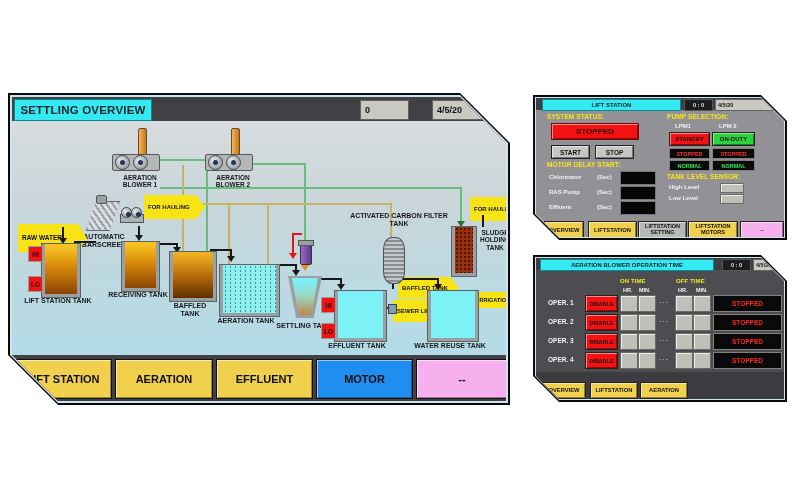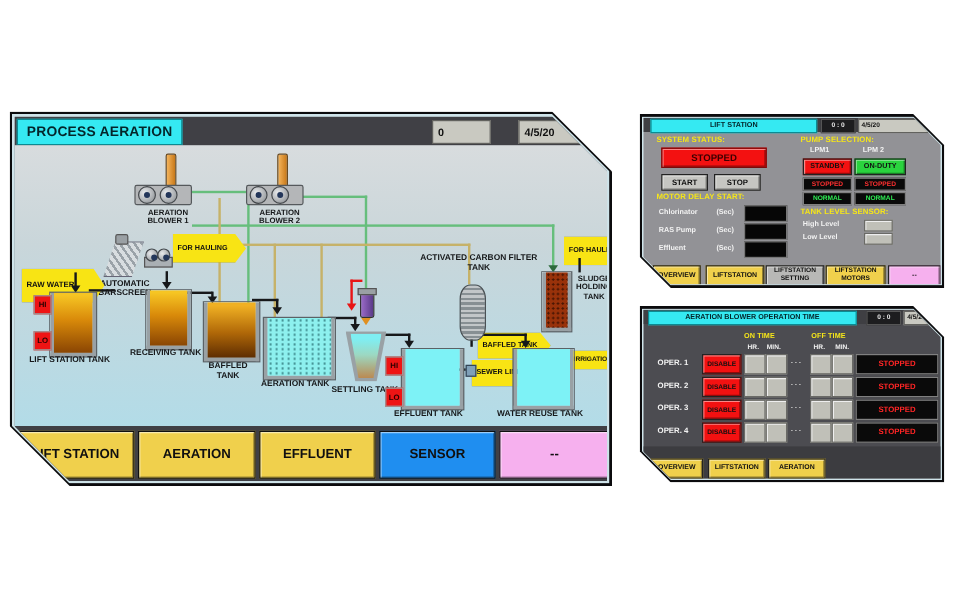--- a/index.html
+++ b/index.html
@@ -77,21 +77,21 @@
 <body>
 
 <div id="stage">
 
   <section class="panel" style="left:8px;top:93px;width:502px;height:312px;
                   clip-path:polygon(0 0,calc(100% - 50px) 0,100% 50px,100% 100%,50px 100%,0 calc(100% - 50px));">
     <div class="pm" style="clip-path:polygon(0 0,calc(100% - 48px) 0,100% 48px,100% 100%,48px 100%,0 calc(100% - 48px));"></div>
     <div class="pi" style="clip-path:polygon(0 0,calc(100% - 46px) 0,100% 46px,100% 100%,46px 100%,0 calc(100% - 46px));background:#404045;">
 
       <div class="m-head">
-        <div class="m-title">PROCESS AERATION</div>
+        <div class="m-title">SETTLING OVERVIEW</div>
         <div class="m-box" style="left:348px;width:43px;">0</div>
         <div class="m-box" style="left:420px;width:80px;">4/5/20</div>
       </div>
 
       <div class="m-body">
 
         <div class="hline gseg" style="left:146px;top:38px;width:50px;"></div>
         <div class="vline gseg" style="left:194px;top:38px;height:106px;"></div>
         <div class="hline gseg" style="left:239px;top:42px;width:55px;"></div>
         <div class="vline gseg" style="left:292px;top:42px;height:80px;"></div>
@@ -221,21 +221,21 @@
         <div class="dlabel" style="left:462px;top:108px;width:42px;font-size:6.5px;">SLUDGE HOLDING TANK</div>
 
         <div class="cyl" style="left:371px;top:116px;width:20px;height:45px;"></div>
         <div class="dlabel" style="left:338px;top:91px;width:98px;">ACTIVATED CARBON FILTER TANK</div>
       </div>
 
       <div class="m-foot">
         <div class="mnav ny" style="left:2px;width:96px;">LIFT STATION</div>
         <div class="mnav ny" style="left:103px;width:96px;">AERATION</div>
         <div class="mnav ny" style="left:204px;width:95px;">EFFLUENT</div>
-        <div class="mnav nb" style="left:304px;width:95px;">SENSOR</div>
+        <div class="mnav nb" style="left:304px;width:95px;">MOTOR</div>
         <div class="mnav np" style="left:404px;width:90px;">--</div>
       </div>
     </div>
   </section>
 
   <section class="panel" style="left:533px;top:95px;width:254px;height:145px;
                   clip-path:polygon(0 0,calc(100% - 26px) 0,100% 26px,100% 100%,26px 100%,0 calc(100% - 26px));">
     <div class="pm" style="clip-path:polygon(0 0,calc(100% - 24px) 0,100% 24px,100% 100%,24px 100%,0 calc(100% - 24px));"></div>
     <div class="pi" style="inset:3px;background:#929296;
                 clip-path:polygon(0 0,calc(100% - 23px) 0,100% 23px,100% 100%,23px 100%,0 calc(100% - 23px));">

